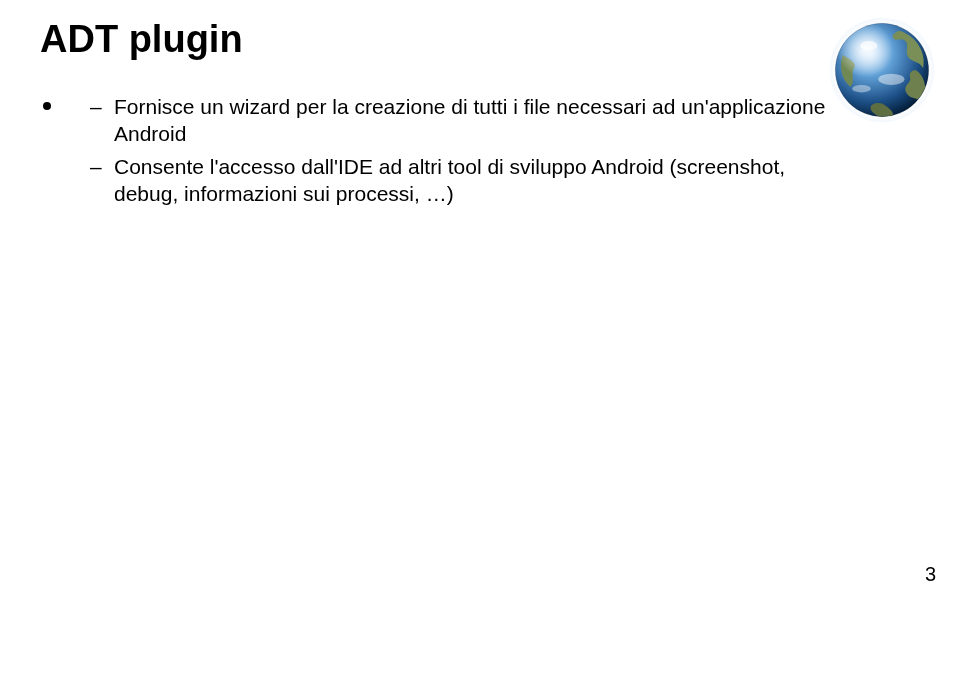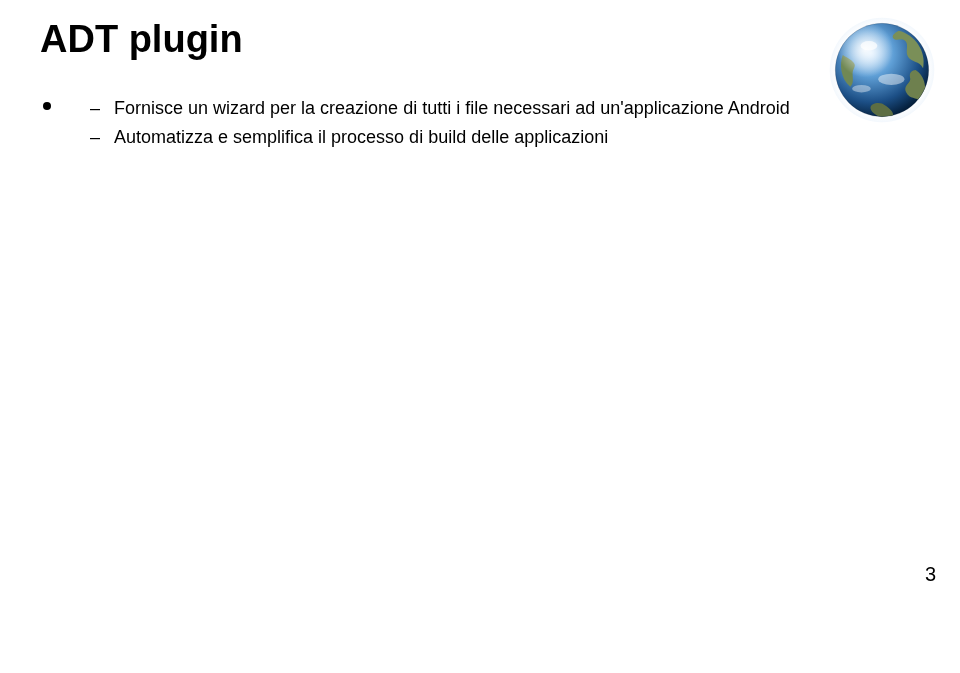--- a/index.html
+++ b/index.html
@@ -40,21 +40,21 @@
     line-height: 1.25;
   }
   ul.level1 > li {
     margin-bottom: 6px;
     padding-right: 90px;
   }
   ul.level2 {
     margin: 10px 0 0 0;
     padding: 0 0 0 30px;
     list-style: none;
-    font-size: 18px;
+    font-size: 21px;
     line-height: 1.28;
   }
   ul.level2 > li {
     position: relative;
     margin-bottom: 6px;
     padding-left: 18px;
   }
   ul.level2 > li::before {
     content: "–";
     position: absolute;
@@ -110,19 +110,19 @@
       </g>
       <circle cx="60" cy="60" r="50" fill="url(#hl)"></circle>
       <circle cx="60" cy="60" r="50" fill="none" stroke="#04182e" stroke-width="0.5" opacity="0.4"></circle>
     </svg>
   </div>
 
   <ul class="level1">
     <li>
       <ul class="level2">
         <li><span>Fornisce un wizard per la creazione di tutti i file necessari ad un'applicazione Android</span></li>
-        <li><span>Automatizza e semplifica il processo di build delle applicazioni</span></li>
+        <li><span>Consente l'accesso dall'IDE ad altri tool di sviluppo Android (screenshot, debug, informazioni sui processi, …)</span></li>
       </ul>
     </li>
   </ul>
 
   <div class="pagenum">3</div>
 </div>
 
 </body></html>

